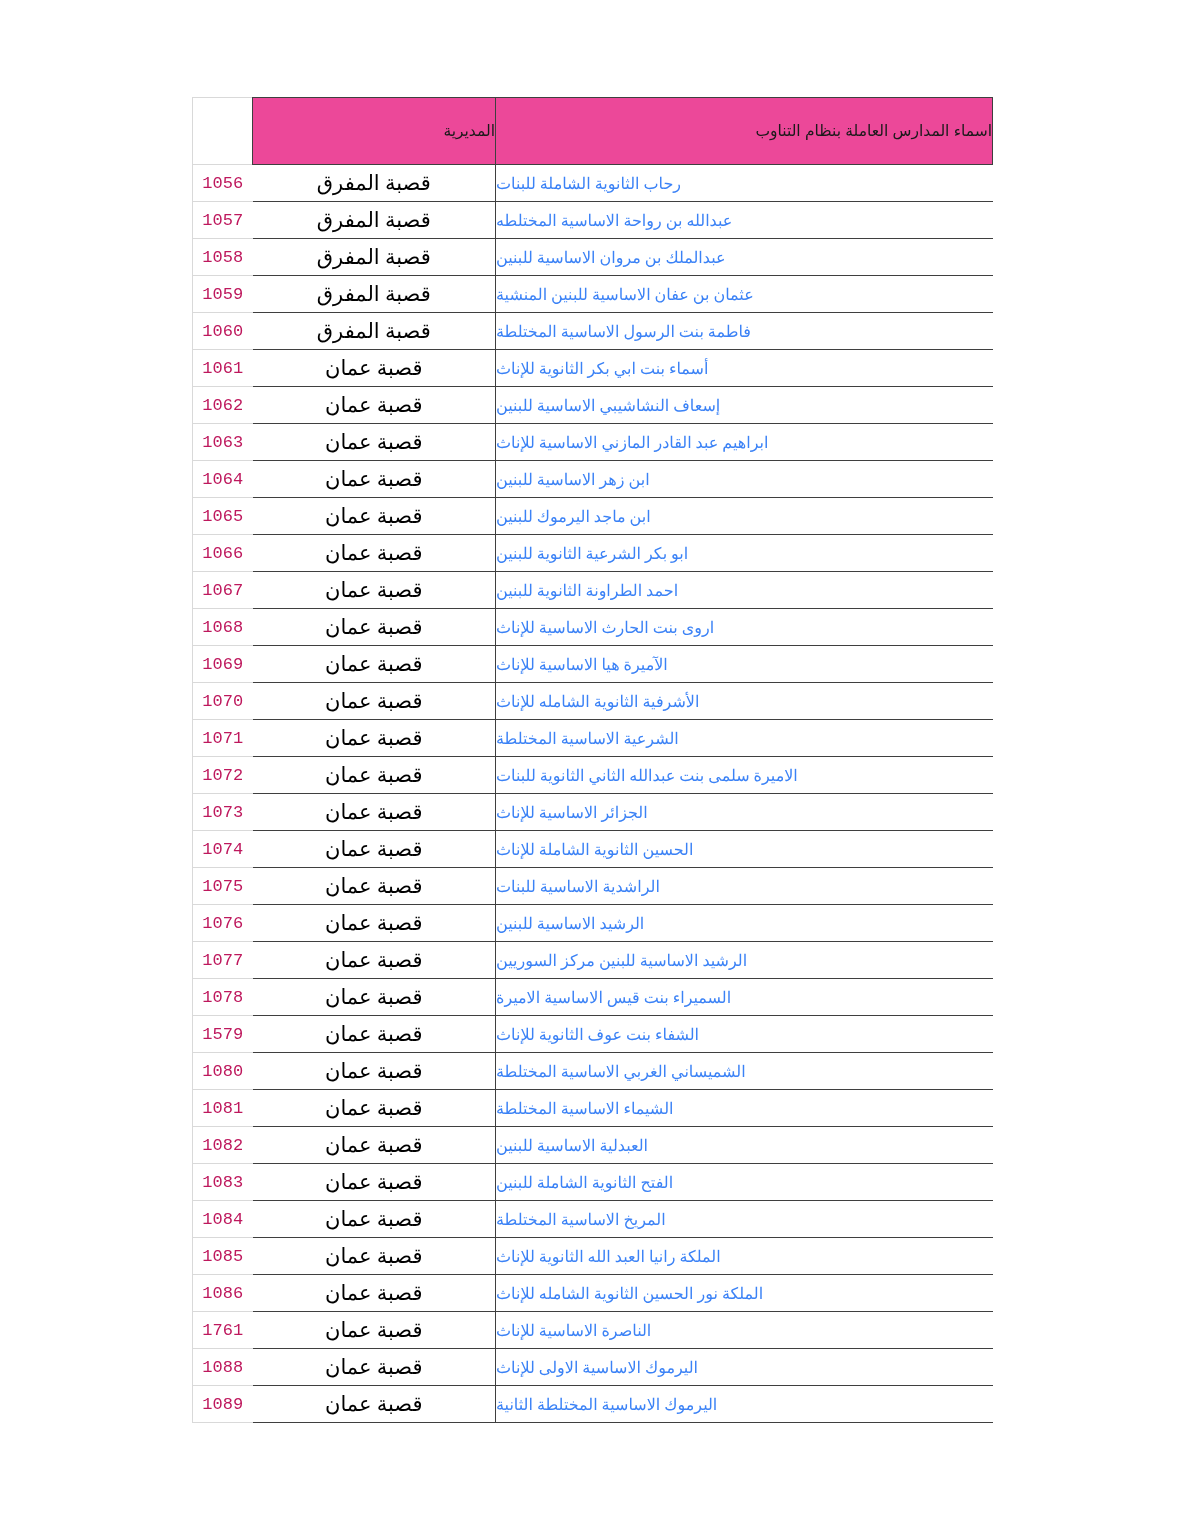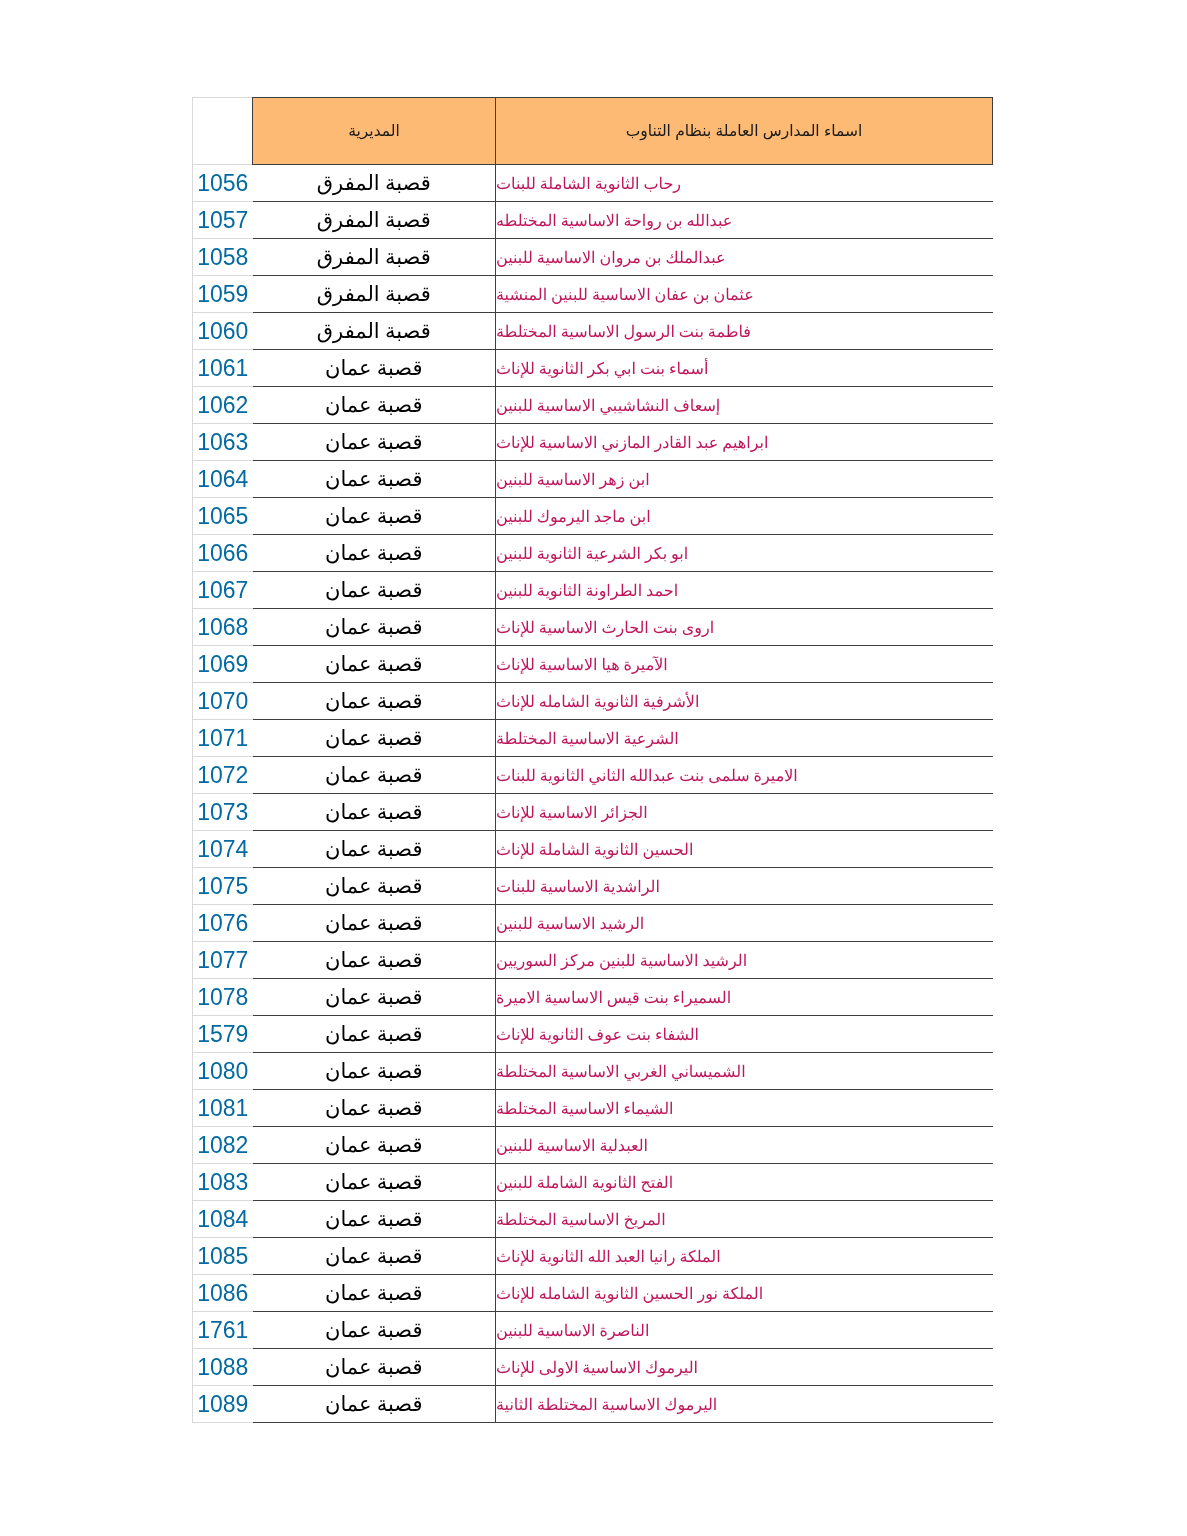--- a/index.html
+++ b/index.html
@@ -44,24 +44,24 @@
   table.schools td,
   table.schools th {
     padding: 0;
     margin: 0;
     vertical-align: middle;
     font-weight: normal;
   }
 
   
   .hdr-cell {
-    background: #fdba74;
+    background: #ec4899;
     border: 1.5px solid #3f3f3f;
     height: 66px;
-    text-align: center;
+    text-align: right;
     font-size: 15.5px;
     font-weight: bold;
     color: #1a1a1a;
     font-family: "Liberation Sans", "DejaVu Sans", sans-serif;
   }
   .hdr-blank {
     background: #ffffff;
     border: 1px solid #d9d9d9;
     border-right: none;
     height: 66px;
@@ -69,41 +69,41 @@
 
   
   .cell-name {
     border: 1.5px solid #3f3f3f;
     border-right: none;
     height: 36px;
     text-align: left;
     padding-left: 4px;
     padding-right: 6px;
     font-size: 16px;
-    color: #be185d;
+    color: #3b82f6;
     white-space: nowrap;
     overflow: hidden;
   }
   .cell-dir {
     border: 1.5px solid #3f3f3f;
     border-left: none;
     height: 36px;
     text-align: center;
     font-size: 21px;
     color: #000000;
     white-space: nowrap;
   }
   .cell-index {
     border: 1px solid #d9d9d9;
     border-right: none;
     height: 36px;
     text-align: center;
-    font-size: 23px;
-    color: #0369a1;
-    font-family: Liberation Sans, sans-serif;
+    font-size: 17px;
+    color: #be185d;
+    font-family: Liberation Mono, monospace;
     direction: ltr;
   }
 </style>
 </head>
 <body>
 
 <div class="page">
   <div class="table-wrap">
     <table class="schools">
       <colgroup>
@@ -268,21 +268,21 @@
             <td class="cell-name">الملكة رانيا العبد الله الثانوية للإناث</td>
             <td class="cell-dir">قصبة عمان</td>
             <td class="cell-index">1085</td>
           </tr>
           <tr>
             <td class="cell-name">الملكة نور الحسين الثانوية الشامله للإناث</td>
             <td class="cell-dir">قصبة عمان</td>
             <td class="cell-index">1086</td>
           </tr>
           <tr>
-            <td class="cell-name">الناصرة الاساسية للبنين</td>
+            <td class="cell-name">الناصرة الاساسية للإناث</td>
             <td class="cell-dir">قصبة عمان</td>
             <td class="cell-index">1761</td>
           </tr>
           <tr>
             <td class="cell-name">اليرموك الاساسية الاولى للإناث</td>
             <td class="cell-dir">قصبة عمان</td>
             <td class="cell-index">1088</td>
           </tr>
           <tr>
             <td class="cell-name">اليرموك الاساسية المختلطة الثانية</td>

